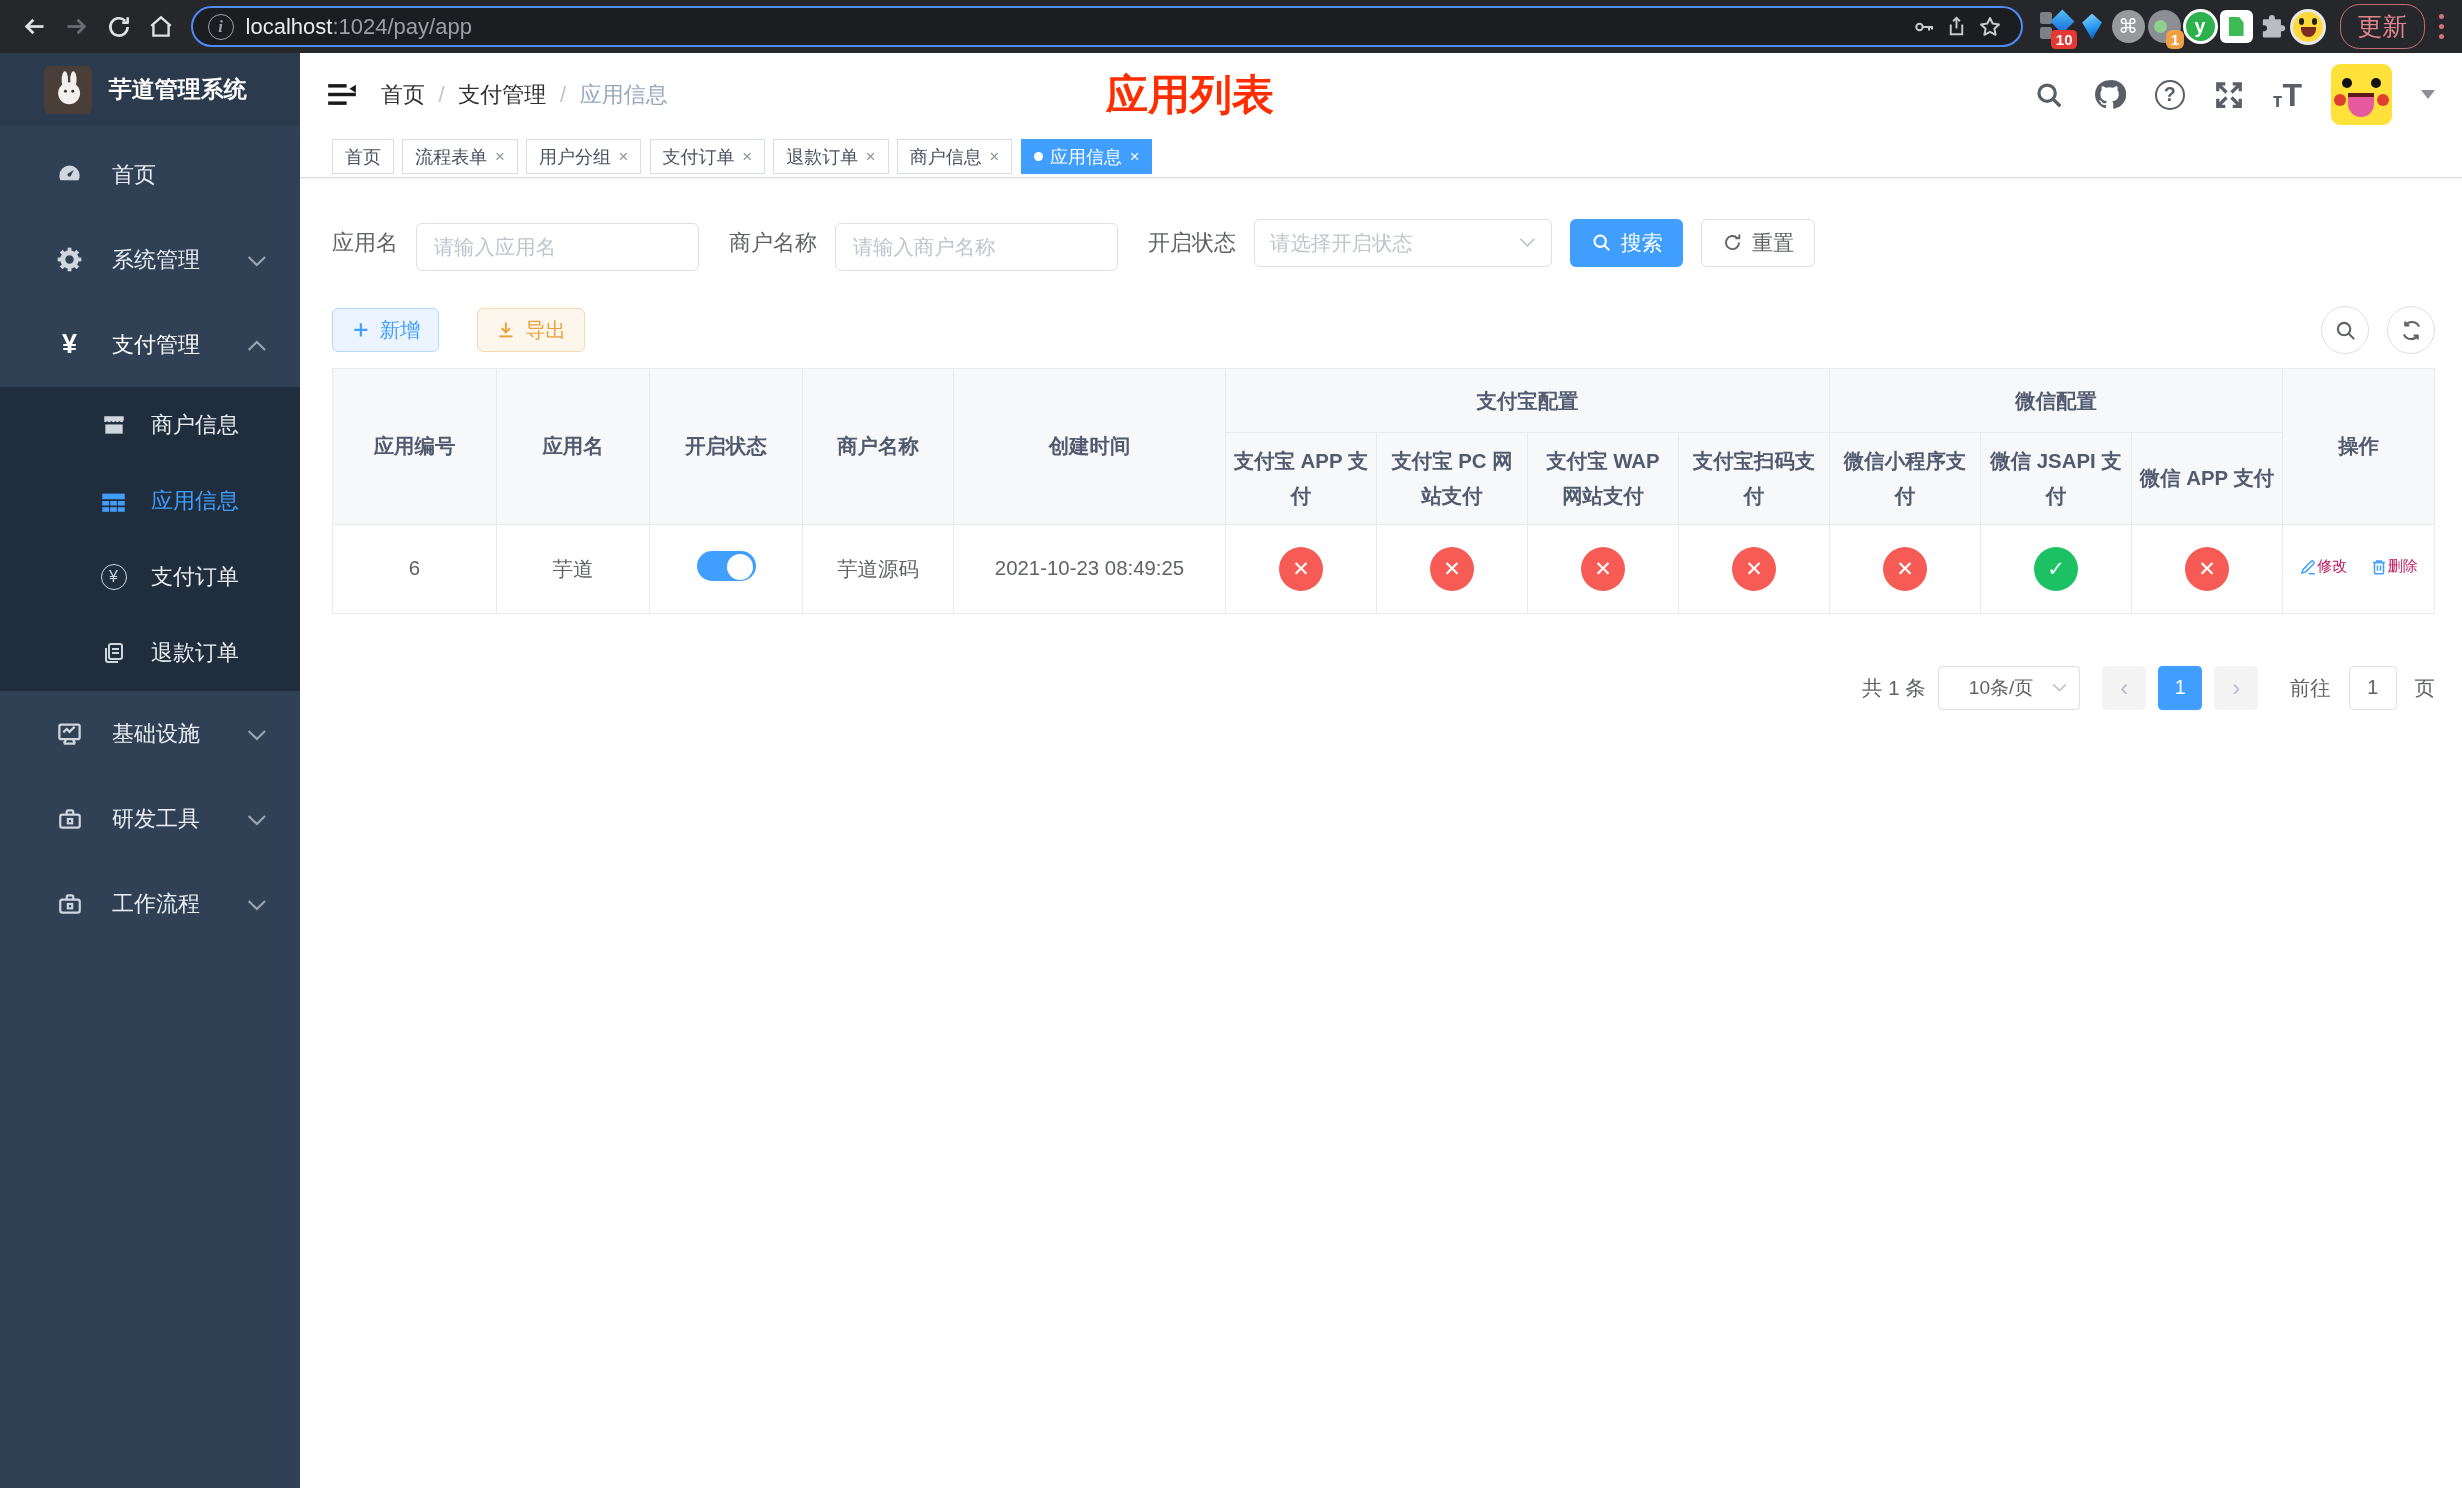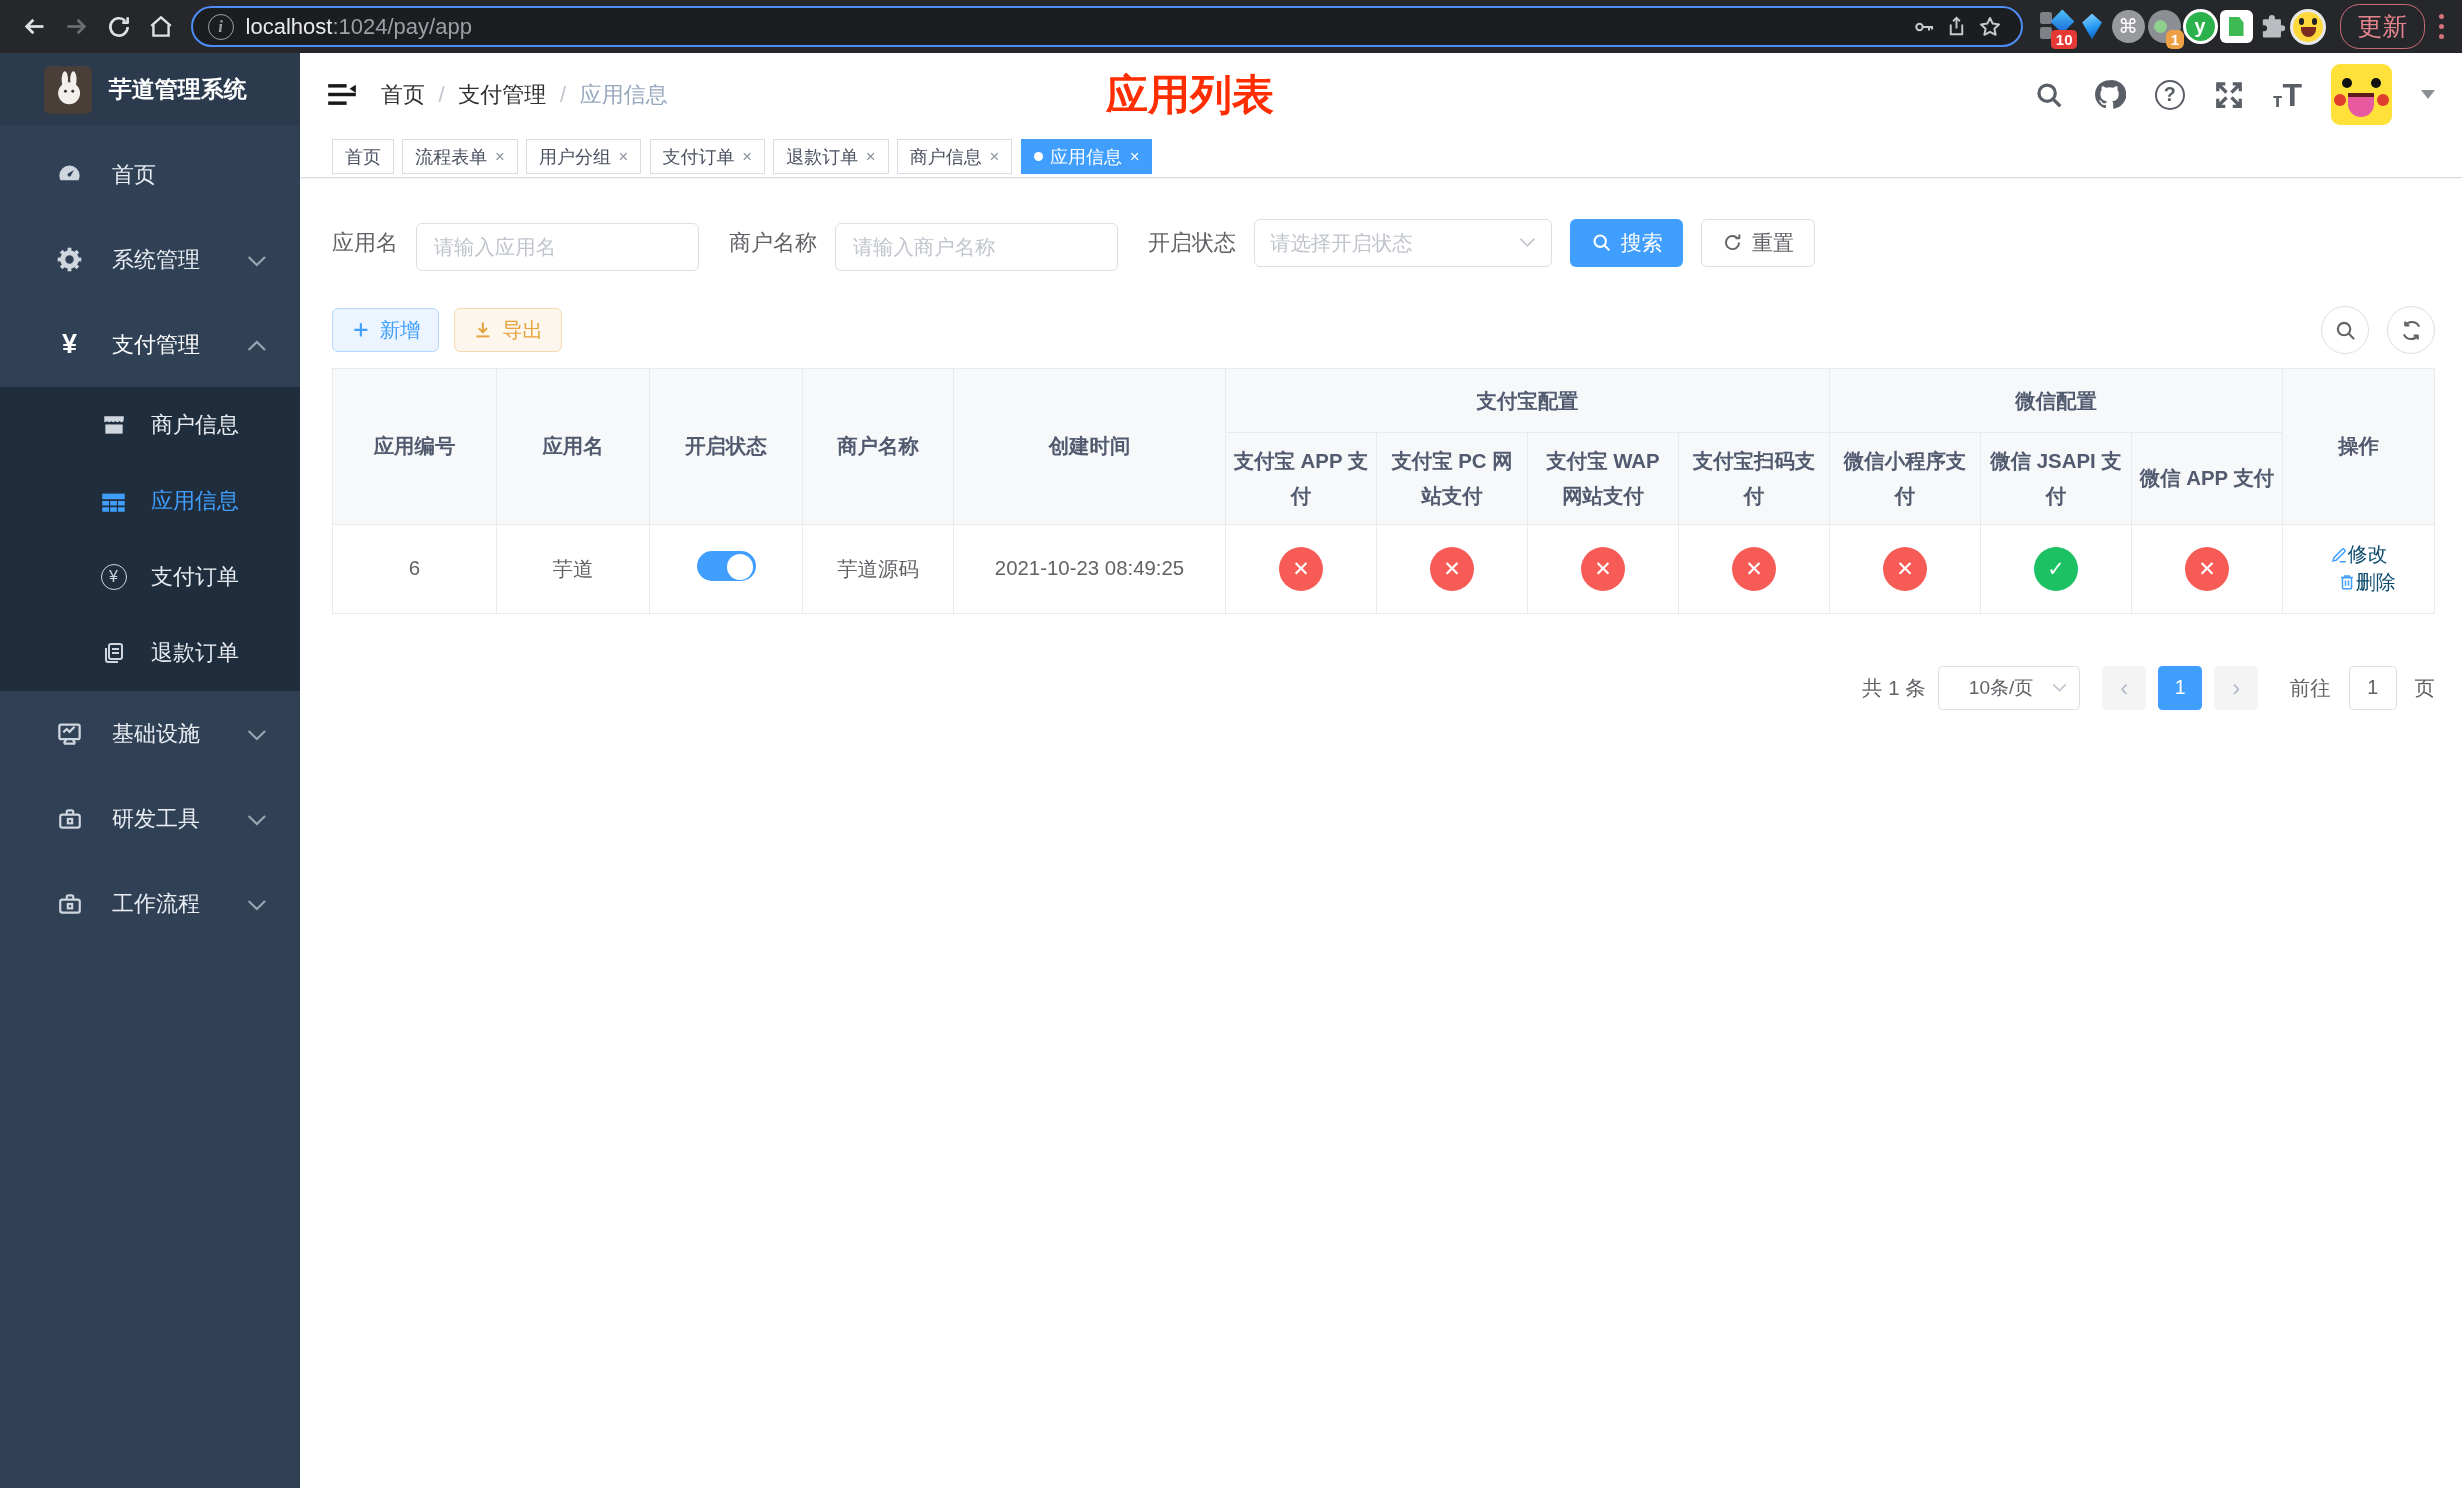--- a/index.html
+++ b/index.html
@@ -97,38 +97,38 @@
   .filter-label { font-size:22px; color:#606266; font-weight:500; margin-left:12px; }
   .filter-label:first-child { margin-left:0; }
   .text-input { width:283px; height:48px; border:0.8px solid #dcdfe6; border-radius:6px; font-size:20.4px; color:#606266;
     padding:0 16.7px; outline:none; font-family:inherit;margin-top:9px; }
   .text-input::placeholder { color:#c0c4cc; }
   .select-box { width:298px; height:48px; border:0.8px solid #dcdfe6; border-radius:6px; display:flex; align-items:center; padding:0 15px; }
   .select-box .ph { flex:1; font-size:20.4px; color:#c0c4cc; }
   .btn { height:48px; border-radius:6px; font-size:21px; display:inline-flex; align-items:center; justify-content:center; gap:9px; border:0.8px solid transparent; cursor:pointer; font-family:inherit; }
   .btn-primary { background:#409eff; color:#fff; padding:0 19.7px; }
   .btn-plain { background:#fff; color:#606266; border-color:#dcdfe6; padding:0 19.7px; }
-  .toolbar { margin-top:35px; display:flex; align-items:center; }
+  .toolbar { margin-top:35px; display:flex; align-items:center;gap:23px; }
   .btn-add { height:44px; background:#ecf5ff; color:#409eff; border-color:#b3d8ff; padding:0 18px; font-size:20.4px; }
   .btn-export { height:44px; background:#fdf6ec; color:#e6a23c; border-color:#f5dab1; padding:0 18px; font-size:20.4px; margin-left:15px; }
   .toolbar-right { margin-left:auto; display:flex; gap:18px; }
   .circle-btn { width:48px; height:48px; border-radius:50%; border:0.8px solid #dcdfe6; background:#fff; color:#606266; display:flex; align-items:center; justify-content:center; cursor:pointer; }
 
   
   table.grid { width:100%; border-collapse:collapse; margin-top:14.4px; table-layout:fixed; }
   .grid th, .grid td { border:0.8px solid #e8eaec; text-align:center; vertical-align:middle; }
   .grid th { background:#f7f8fa; color:#515a6e; font-size:20.4px; font-weight:bold; padding:10.6px 7.6px; line-height:1.7; }
   .grid thead tr.group-row th { height:64px; padding:4.5px 7.6px; }
   .grid td { color:#606266; font-size:20.4px; height:89px; padding:7.6px; }
   .switch { width:59px; height:30px; border-radius:15px; background:#409eff; position:relative; display:inline-block; }
   .switch::after { content:""; position:absolute; width:26px; height:26px; border-radius:50%; background:#fff; top:2.3px; right:2.3px; }
   .status-dot { width:44px; height:44px; border-radius:50%; display:inline-flex; align-items:center; justify-content:center; color:#fff; font-size:21px; }
   .status-dot[data-status="error"] { background:#f65b56; }
   .status-dot[data-status="success"] { background:#1cc163; }
-  .op-link { color:#0c4a6e; font-size:20px; display:inline-flex; align-items:center; gap:0; cursor:pointer; }
+  .op-link { color:#be185d; font-size:15px; display:inline-flex; align-items:center; gap:0; cursor:pointer; }
   .op-link + .op-link { margin-left:16.7px; }
 
   
   .pagination { margin-top:52px; display:flex; align-items:center; justify-content:flex-end; gap:12px; font-size:20.4px; color:#606266; padding-bottom:30px; }
   .page-size { width:142px; height:44px; border:0.8px solid #dcdfe6; border-radius:4.5px; display:flex; align-items:center; padding:0 12px; margin-right:10.6px; }
   .page-size span { flex:1; text-align:center; font-size:19px; color:#606266; }
   .pg-btn { width:44px; height:44px; border-radius:4.5px; background:#f4f4f5; color:#b4bccc; display:flex; align-items:center; justify-content:center; font-size:24px; cursor:pointer; }
   .pg-num { width:44px; height:44px; border-radius:4.5px; background:#409eff; color:#fff; display:flex; align-items:center; justify-content:center; font-size:19.7px; }
   .goto-input { width:48px; height:44px; border:0.8px solid #dcdfe6; border-radius:4.5px; text-align:center; font-size:19.7px; color:#606266; outline:none; margin:0 6px; font-family:inherit; }
   .chev-svg { flex:0 0 auto; }

